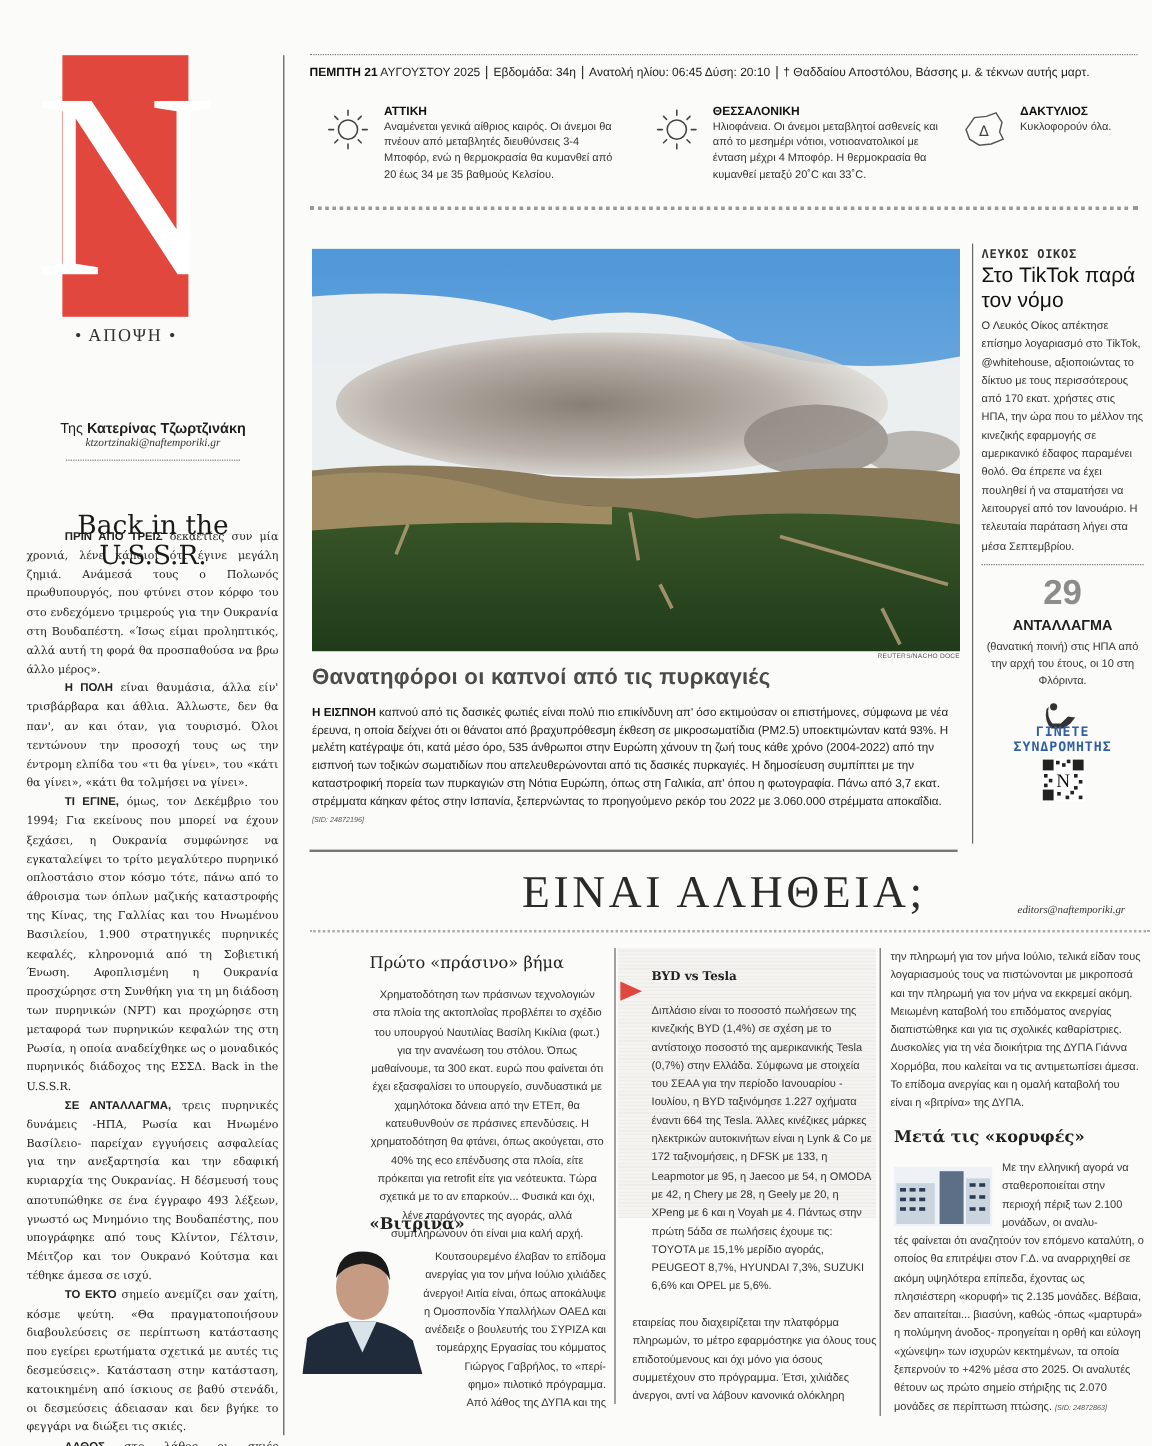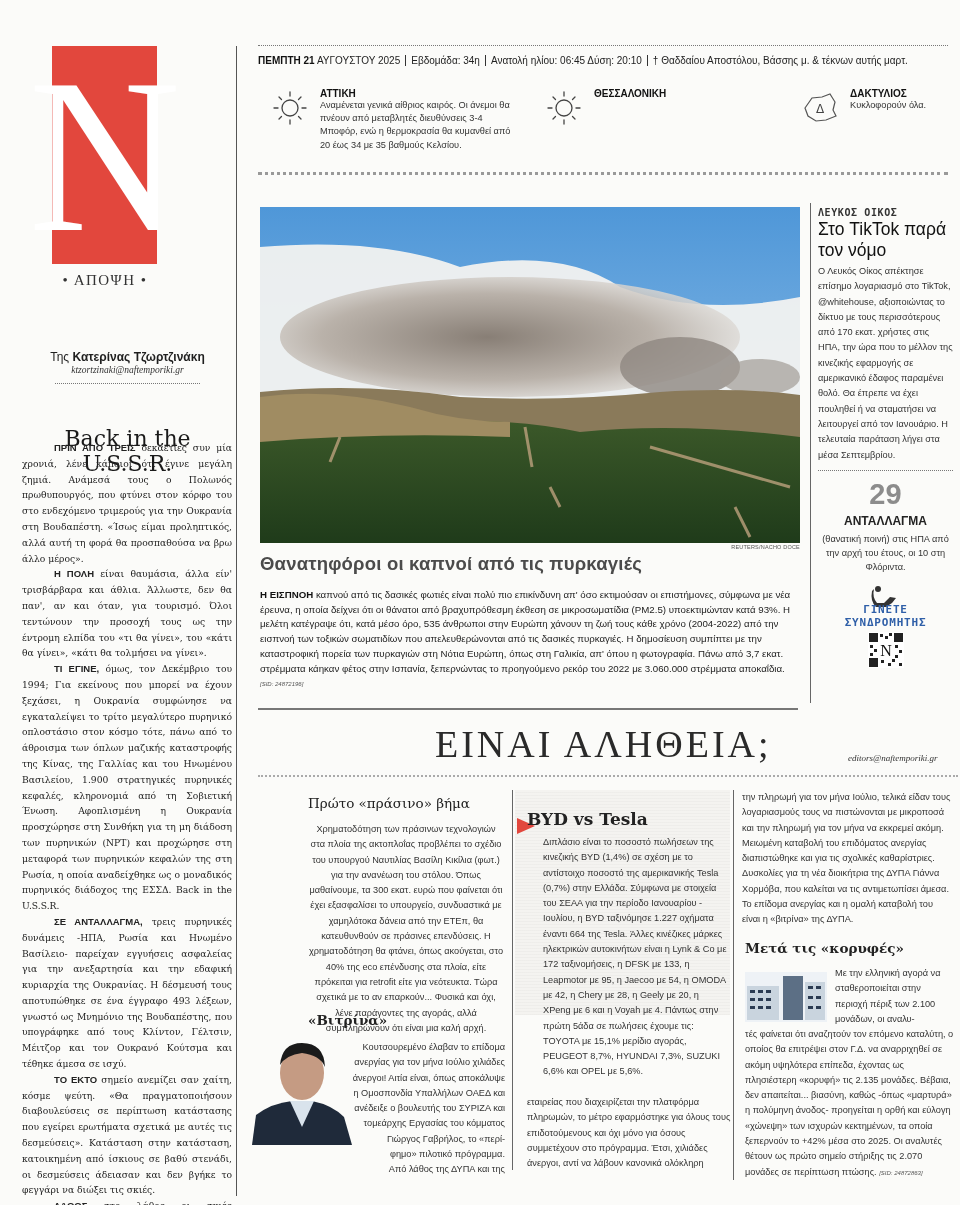--- a/index.html
+++ b/index.html
@@ -71,21 +71,21 @@
   #vit-title { left: 308px; top: 1012px; font-size: 13.5px; font-weight: 700; color:#222; }
   #vit-photo { left: 252px; top: 1035px; width: 100px; height: 110px; }
   #vit-body { left: 300px; top: 1040px; width: 205px; font-size: 9.2px; line-height: 15.3px; color:#333; text-align: right; }
   #vit-body .l { display:block; }
 
   
   #vrule-mid { left: 512px; top: 790px; width: 1px; height: 380px; background: #666; }
   #byd-box { left: 515px; top: 790px; width: 215px; height: 225px; background:
     repeating-linear-gradient(0deg, rgba(0,0,0,0.025) 0 1px, transparent 1px 3px), #f4f3f0; }
   #byd-arrow { left: 517px; top: 818px; width: 0; height: 0; border-top: 8px solid transparent; border-bottom: 8px solid transparent; border-left: 18px solid #e2473d; }
-  #byd-title { left: 527px; top: 809px; font-size: 17px; font-weight: 700; color:#222; }
+  #byd-title { left: 543px; top: 809px; font-size: 10px; font-weight: 700; color:#222; }
   #byd-body { left: 543px; top: 835px; width: 185px; font-size: 9.2px; line-height: 15.3px; color:#333; }
   #c2-cont { left: 527px; top: 1095px; width: 205px; font-size: 9.2px; line-height: 15.3px; color:#333; }
 
   
   #vrule-c3 { left: 733px; top: 790px; width: 1px; height: 390px; background: #666; }
   #c3-cont { left: 742px; top: 790px; width: 210px; font-size: 9.2px; line-height: 15.3px; color:#333; }
   #kor-title { left: 745px; top: 940px; font-size: 13.5px; font-weight: 700; color:#222; }
   #kor-img { left: 745px; top: 972px; width: 82px; height: 50px; }
   #kor-body-a { left: 835px; top: 966px; width: 118px; font-size: 9.2px; line-height: 15.3px; color:#333; }
   #kor-body-b { left: 745px; top: 1027px; width: 210px; font-size: 9.2px; line-height: 15.3px; color:#333; }
@@ -154,20 +154,21 @@
       <line x1="4" y1="20" x2="8" y2="20"></line>
         <line x1="32" y1="20" x2="36" y2="20"></line>
       <line x1="9" y1="9" x2="11.5" y2="11.5"></line>
         <line x1="28.5" y1="28.5" x2="31" y2="31"></line>
       <line x1="31" y1="9" x2="28.5" y2="11.5"></line>
         <line x1="11.5" y1="28.5" x2="9" y2="31"></line>
     </g>
   </svg>
   <div>
     <div class="wtitle">ΘΕΣΣΑΛΟΝΙΚΗ</div>
+    <div class="wtext">Ηλιοφάνεια. Οι άνεμοι μεταβλητοί ασθενείς και από το μεσημέρι νότιοι, νοτιοανατολικοί με ένταση μέχρι 4 Μποφόρ. Η θερμοκρασία θα κυμανθεί μεταξύ 20˚C και 33˚C.</div>
   </div>
 </div>
 
 <div id="w-ring" class="abs weather">
   <svg class="icon" viewBox="0 0 40 40">
     <path d="M5 20 L12 10 L22 9 L30 6 L35 14 L33 22 L36 28 L26 32 L16 33 L8 28 Z" fill="none" stroke="#555" stroke-width="1.2"></path>
     <text x="20" y="25" text-anchor="middle" font-size="12" fill="#444" font-family="DejaVu Sans, sans-serif">Δ</text>
   </svg>
   <div>
     <div class="wtitle">ΔΑΚΤΥΛΙΟΣ</div>

